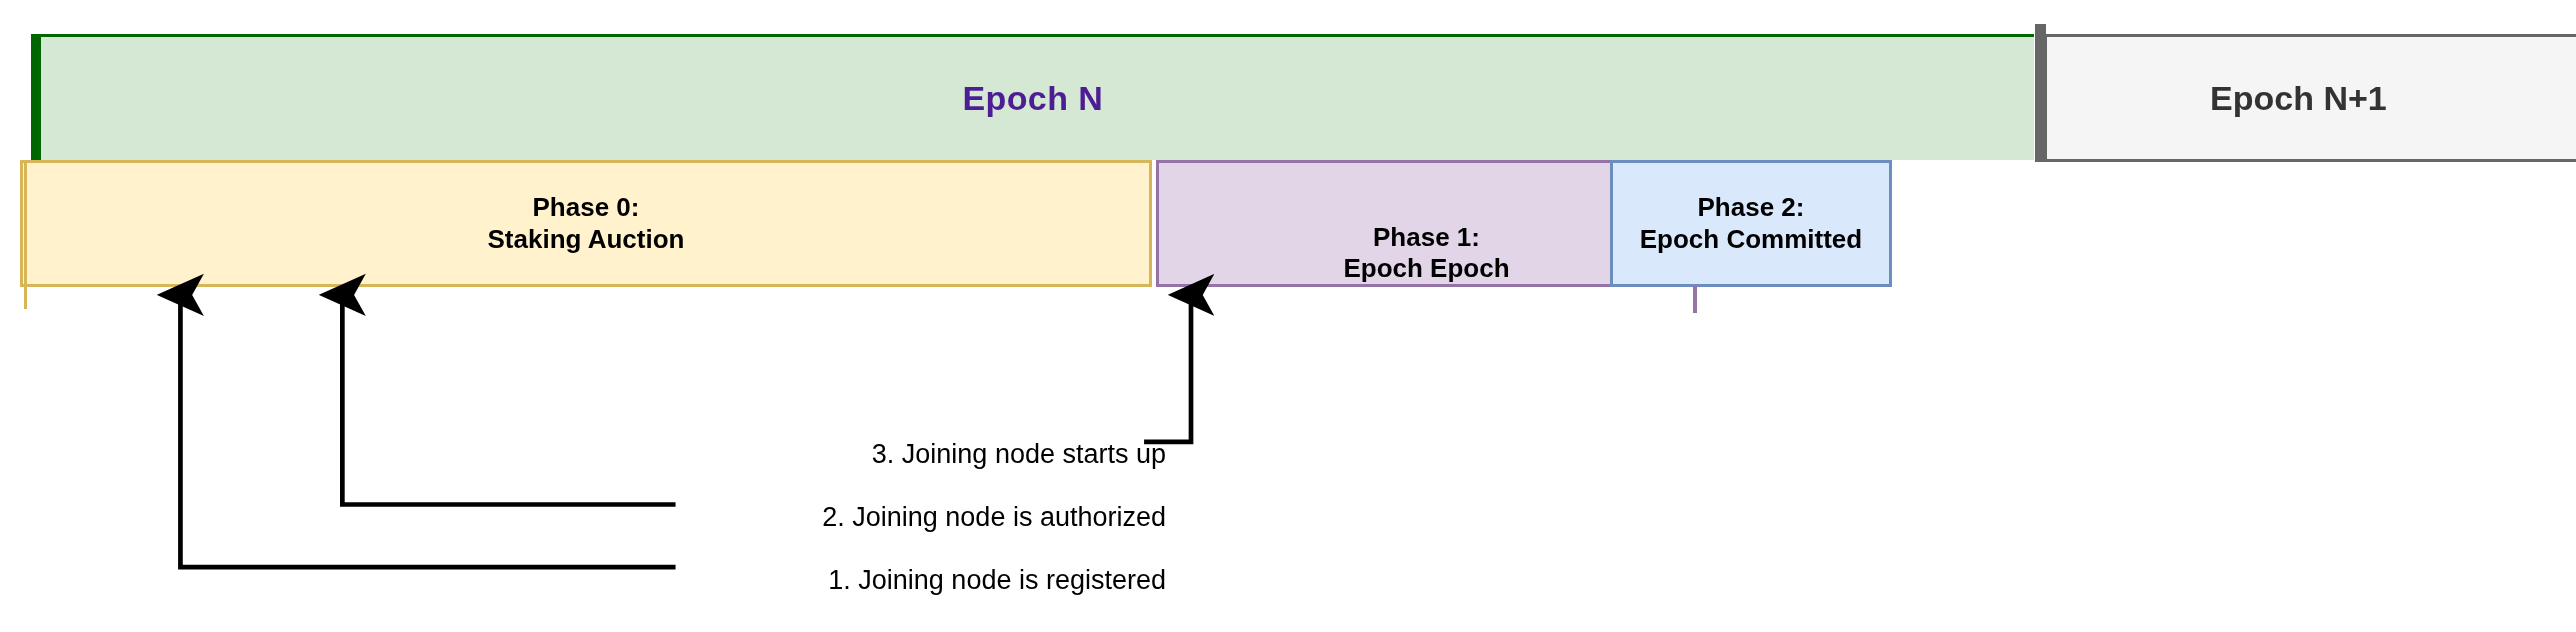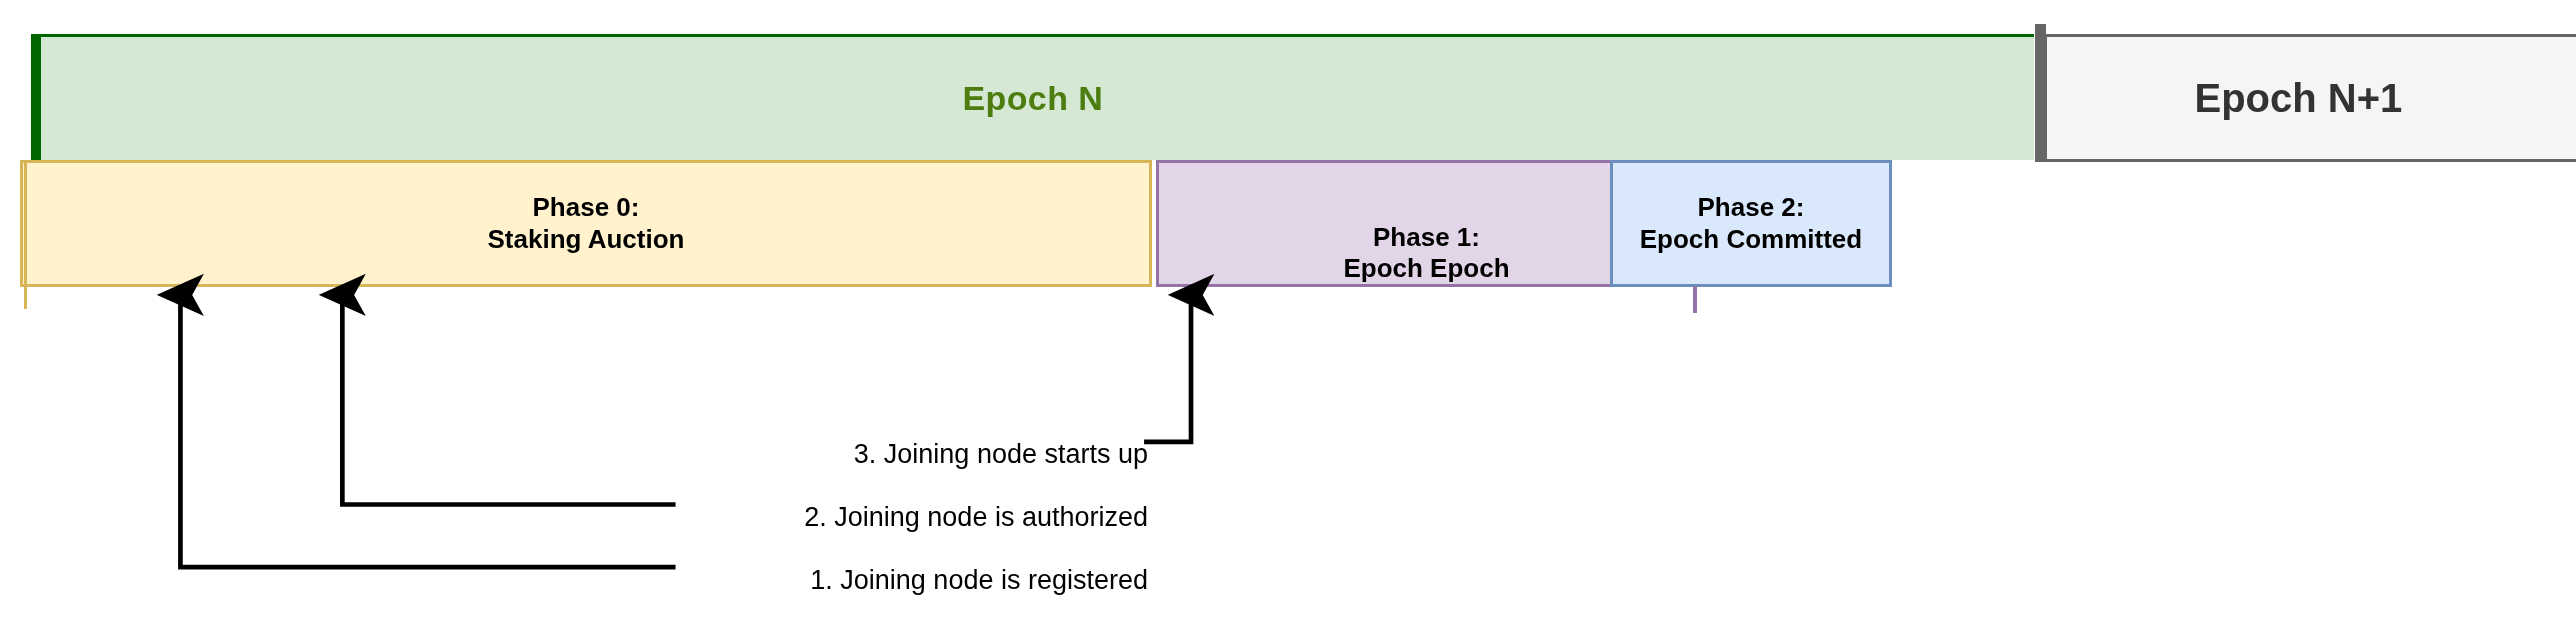--- a/index.html
+++ b/index.html
@@ -10,35 +10,35 @@
   
   .epoch-n{
     position:absolute;left:31px;top:34px;width:2003px;height:126px;
     background:#d5e8d4;
     box-sizing:border-box;
     border-top:3.1px solid #006600;
     border-left:10.2px solid #006600;
     display:flex;align-items:center;justify-content:center;
   }
   .epoch-n-label{
-    font-size:34px;font-weight:bold;color:#4d7c0f;letter-spacing:0.4px;
+    font-size:34px;font-weight:bold;color:#4c1d95;letter-spacing:0.4px;
     transform:translateX(-4.7px);
   }
   .epoch-divider{
     position:absolute;left:2035px;top:23.5px;width:11px;height:138px;
     background:#666666;
   }
   .epoch-next{
     position:absolute;left:2044px;top:34px;width:548px;height:128px;
     background:#f5f5f5;box-sizing:border-box;
     border:3.1px solid #666666;
     display:flex;align-items:center;justify-content:center;
   }
   .epoch-next-label{
-    font-size:40px;font-weight:bold;color:#333333;
+    font-size:34px;font-weight:bold;color:#333333;
     transform:translateX(-19.6px);
   }
 
   
   .phase{
     position:absolute;top:160px;height:127px;box-sizing:border-box;
     display:flex;flex-direction:column;align-items:center;justify-content:center;
     line-height:1.20;
     font-size:26px;font-weight:bold;color:#000000;
     white-space:nowrap;
@@ -54,21 +54,21 @@
   }
   .phase1-rail{
     position:absolute;left:1693px;top:286px;width:3.9px;height:27px;background:#9673a6;
   }
 
   
   .arrows{position:absolute;left:0;top:0;width:2576px;height:632px;}
 
   
   .callouts{
-    position:absolute;left:491px;top:423px;width:657px;
+    position:absolute;left:509px;top:423px;width:657px;
     text-align:right;
     font-size:27px;color:#000000;
   }
   .callout-row{height:63px;line-height:63px;white-space:nowrap;}
 </style>
 </head>
 <body>
 
 <div class="stage">
 

